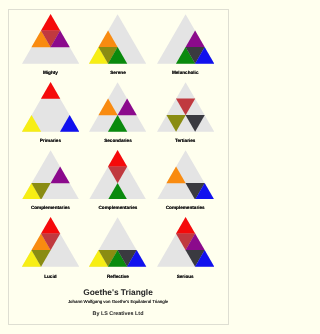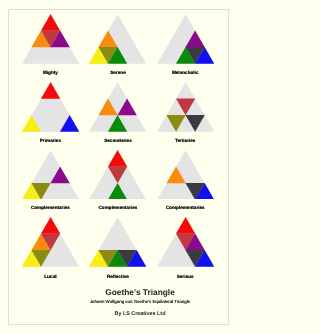--- a/index.html
+++ b/index.html
@@ -3,21 +3,21 @@
 <meta charset="utf-8">
 <style>
   html,body{margin:0;padding:0;}
   body{width:236px;height:334px;background:#FFFFEE;-webkit-font-smoothing:antialiased;text-rendering:geometricPrecision;font-family:"Liberation Sans",sans-serif;overflow:hidden;}
   #poster{position:absolute;left:0;top:0;width:236px;height:334px;}
   #frame{position:absolute;left:7.6px;top:8.9px;width:221px;height:316.3px;border:1px solid #DEDED2;box-sizing:border-box;}
   .cell{position:absolute;}
   .cell svg{display:block;}
   .cap{position:absolute;width:100%;text-align:center;font-size:4.65px;font-weight:bold;color:#1a1a1a;text-shadow:0 0 .28px #1a1a1a;}
   #footer{position:absolute;left:0;top:0;width:236px;text-align:center;}
-  #footer>div{position:absolute;left:0;width:236px;line-height:1;padding-left:22px;}
+  #footer>div{position:absolute;left:0;width:236px;line-height:1;}
   .ftitle{top:287.6px;font-size:8.33px;font-weight:bold;color:#262626;}
   .fsub{top:300.1px;font-size:4.41px;color:#1f1f1f;text-shadow:0 0 .25px #1f1f1f;}
   .fcredit{top:312.2px;font-size:5.4px;font-weight:bold;color:#1f1f1f;}
 </style>
 </head>
 <body>
 
 <div id="poster">
   <div id="frame"></div>
   <div id="grid">

